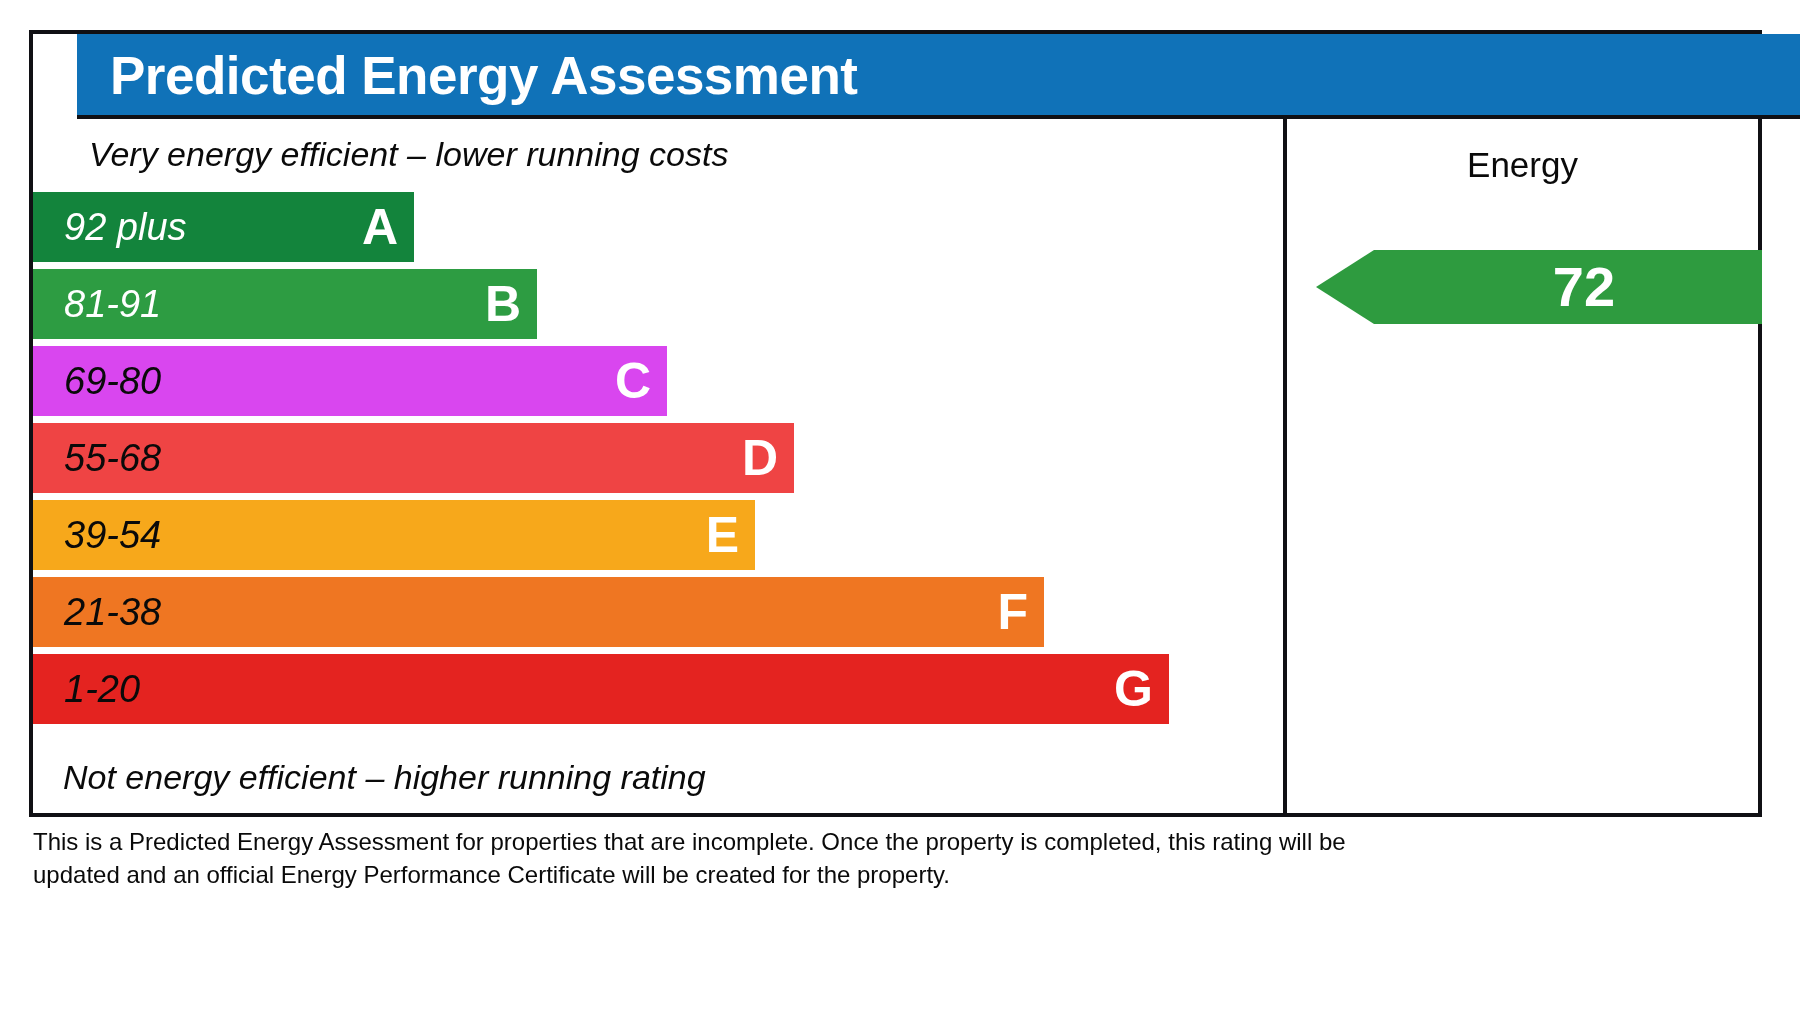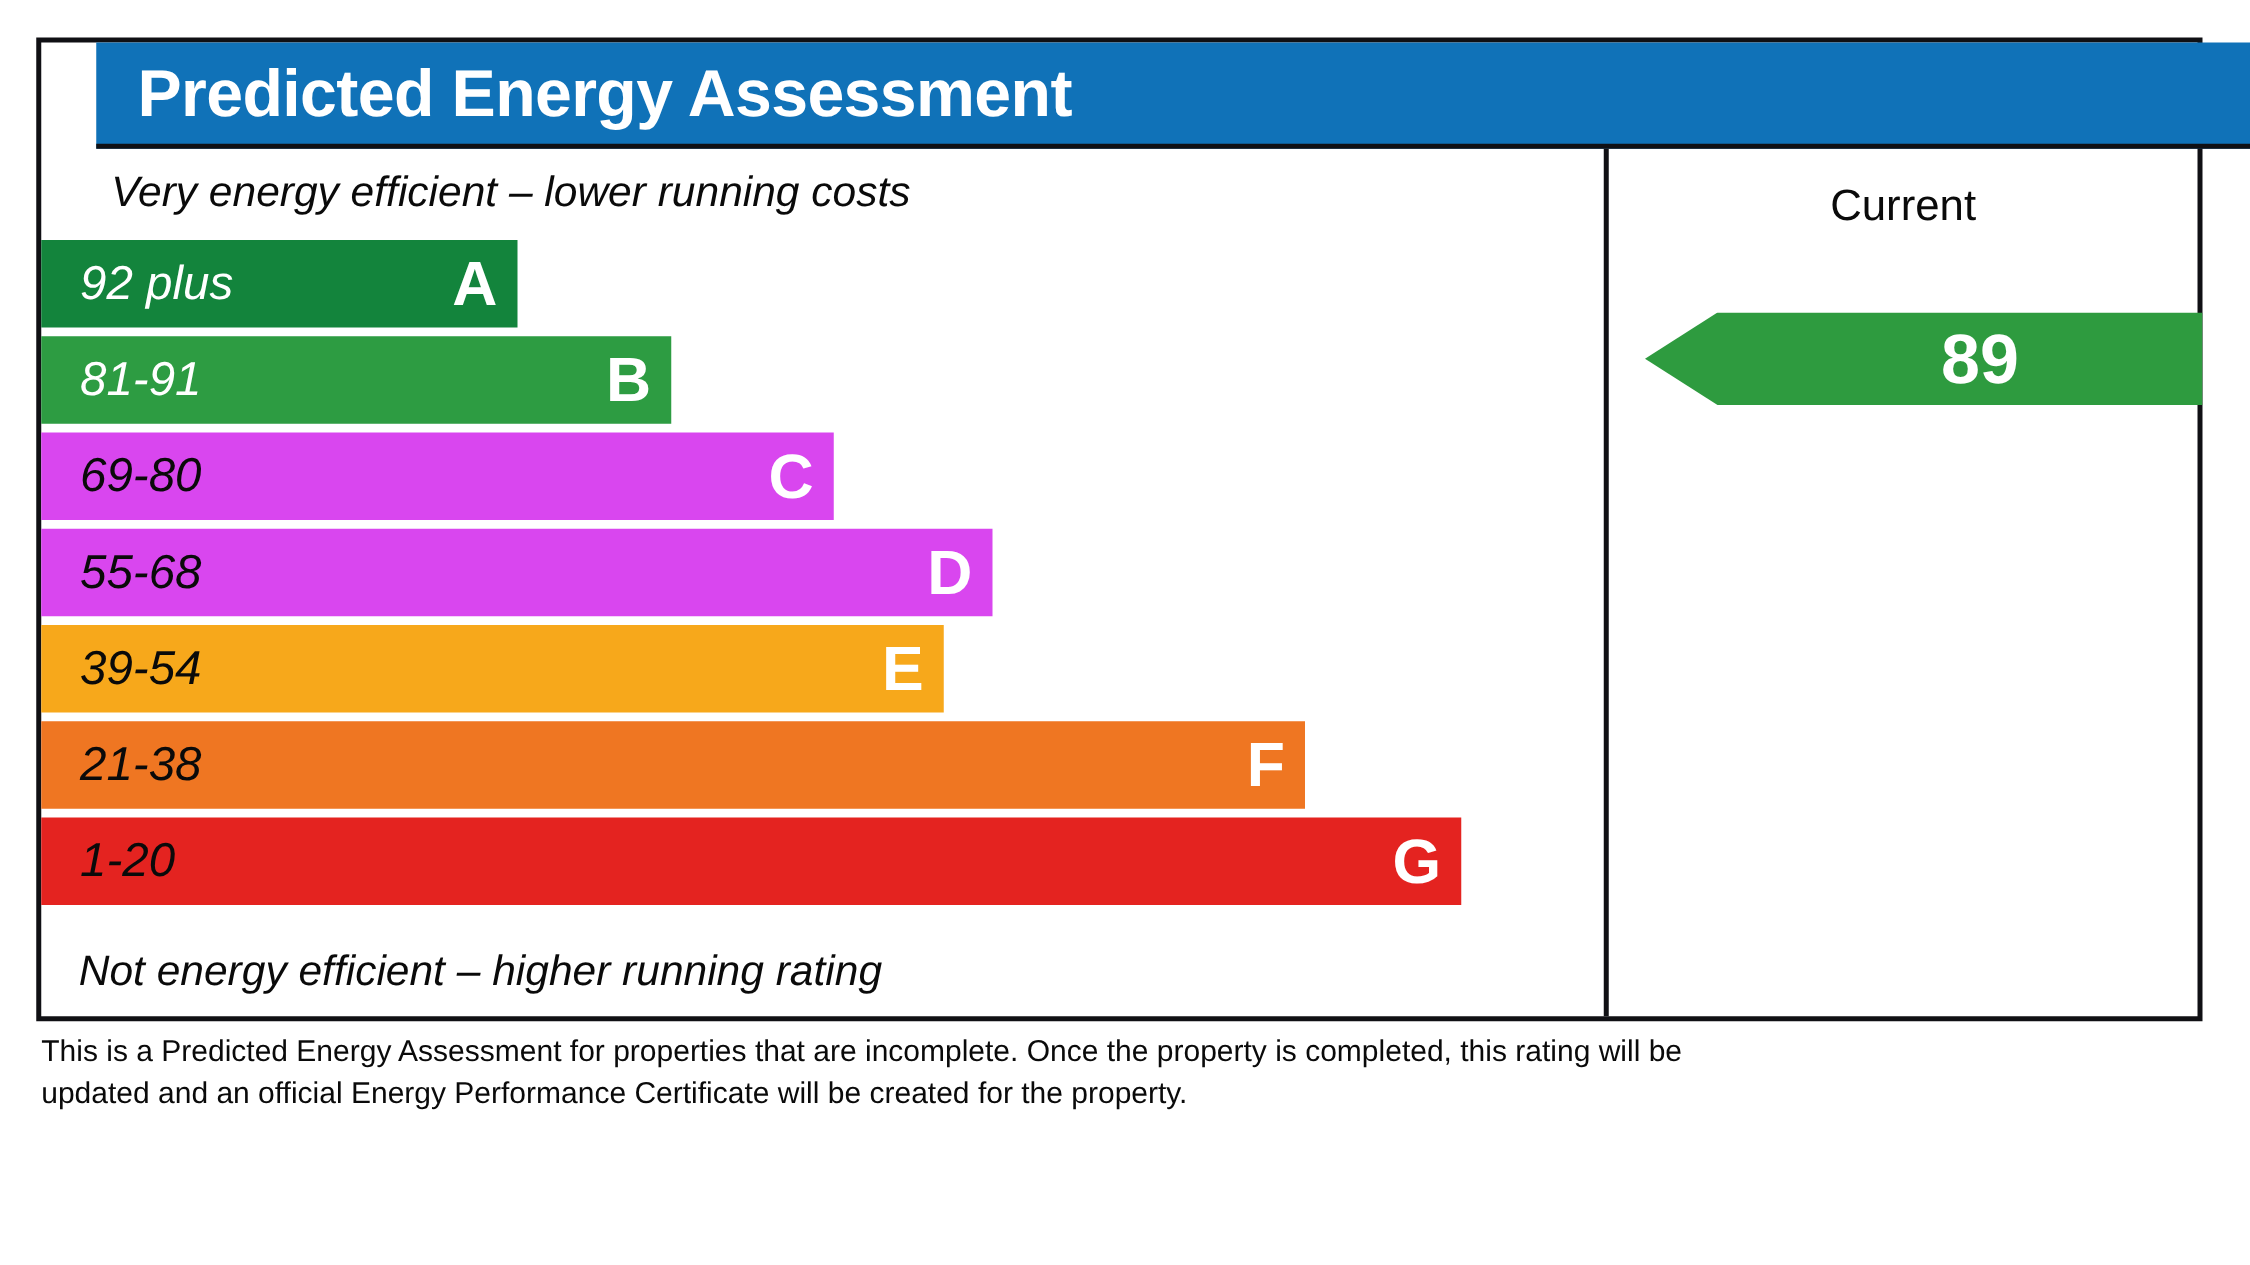--- a/index.html
+++ b/index.html
@@ -193,48 +193,48 @@
               <span class="band-letter">A</span>
             </div>
             <div class="band" style="width: 504px; background: rgb(45, 156, 66);">
               <span class="band-range" style="color: rgb(255, 255, 255);">81-91</span>
               <span class="band-letter">B</span>
             </div>
             <div class="band" style="width: 634px; background: #d946ef;">
               <span class="band-range" style="color: rgb(10, 10, 10);">69-80</span>
               <span class="band-letter">C</span>
             </div>
-            <div class="band" style="width: 761px; background: #d946ef;">
+            <div class="band" style="width: 761px; background: #ef4444;">
               <span class="band-range" style="color: rgb(10, 10, 10);">55-68</span>
               <span class="band-letter">D</span>
             </div>
             <div class="band" style="width: 722px; background: rgb(247, 168, 27);">
               <span class="band-range" style="color: rgb(10, 10, 10);">39-54</span>
               <span class="band-letter">E</span>
             </div>
             <div class="band" style="width: 1011px; background: rgb(239, 118, 34);">
               <span class="band-range" style="color: rgb(10, 10, 10);">21-38</span>
               <span class="band-letter">F</span>
             </div>
             <div class="band" style="width: 1136px; background: rgb(228, 35, 32);">
               <span class="band-range" style="color: rgb(10, 10, 10);">1-20</span>
               <span class="band-letter">G</span>
             </div>
           </div>
         <div class="efficiency-note note-bottom">Not energy efficient – higher running rating</div>
       </div>
 
       <div class="current-col">
-        <div class="current-label">Current</div>
+        <div class="current-label">Energy</div>
         <div class="rating-arrow">
           <svg viewBox="0 0 446 74" preserveAspectRatio="none" aria-hidden="true">
             <polygon id="arrow-poly" points="0,37 58,0 446,0 446,74 58,74" fill="#2e9b3f"></polygon>
           </svg>
         </div>
-        <div class="rating-value" style="left:29px;">89</div>
+        <div class="rating-value" style="left:29px;">72</div>
       </div>
 
     </div>
   </div>
 
   <div class="disclaimer">This is a Predicted Energy Assessment for properties that are incomplete. Once the property is completed, this rating will be updated and an official Energy Performance Certificate will be created for the property.</div>
 
 </div>
 
 </body></html>

